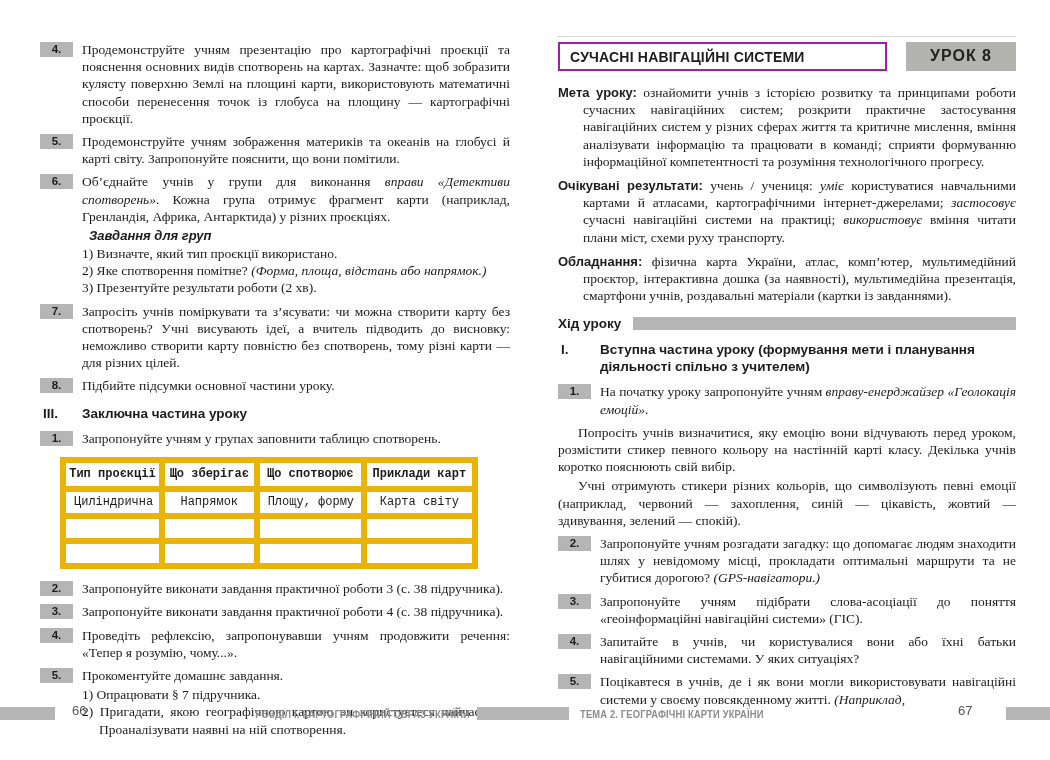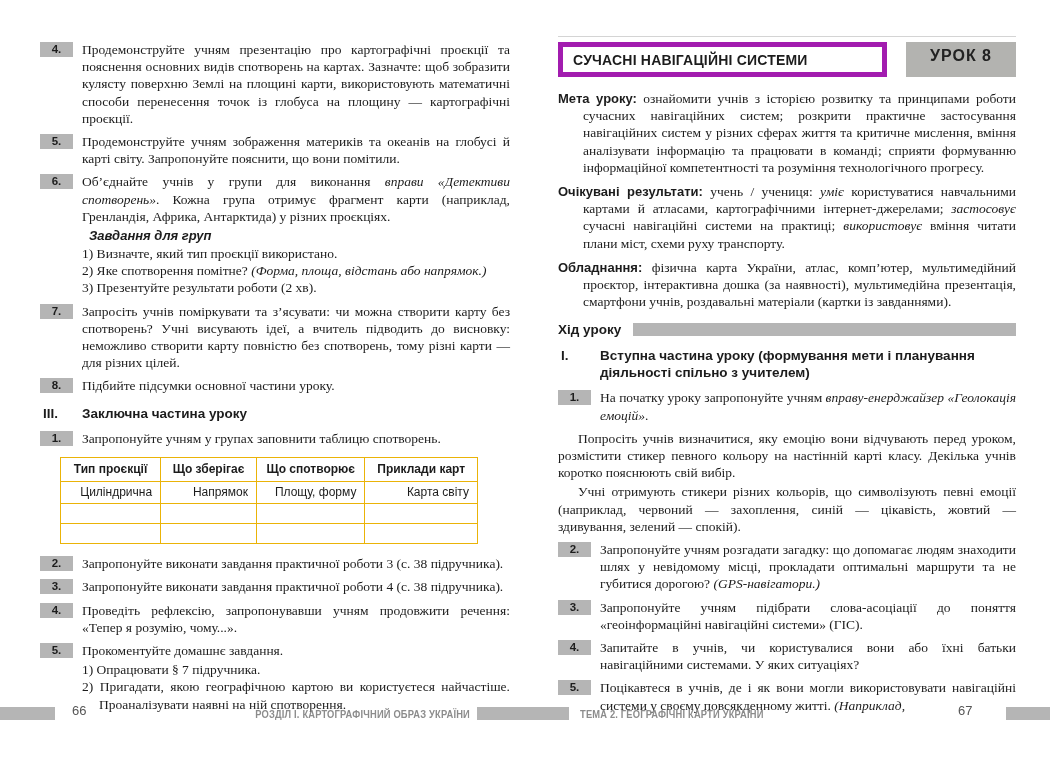--- a/index.html
+++ b/index.html
@@ -48,39 +48,39 @@
   .sec-label { flex: 0 0 33px; padding-left: 3px; box-sizing: border-box; }
   .sec-title { flex: 1; }
 
   
   table.dist {
     border-collapse: collapse;
     margin: 10px 30px 11px 20px;
     width: 418px; table-layout: fixed;
   }
   table.dist th, table.dist td {
-    border: 1px solid #eab308;
-    font-family: Liberation Sans, sans-serif;
+    border: 6px solid #eab308;
+    font-family: Liberation Mono, monospace;
     overflow: hidden; white-space: nowrap;
   }
   table.dist th {
     font-size: 12px; font-weight: bold;
     text-align: center; padding: 3px 2px;
   }
   table.dist td {
     font-size: 12px; font-weight: normal;
-    text-align: right; padding: 2px 8px; height: 15px;
+    text-align: center; padding: 2px 8px; height: 15px;
   }
 
   
   .top-rule { border-top: 1px solid #d4d4d4; margin-bottom: 5px; }
   .lesson-header { display: flex; margin-bottom: 13px; text-align: left; }
   .lesson-title {
     flex: 1; box-sizing: border-box;
-    border: 5px solid #a21caf; background: #ffffff;
+    border: 2px solid #a21caf; background: #ffffff;
     padding: 4px 10px 3px 10px;
     font: bold 14px/18px "Liberation Sans", sans-serif;
     letter-spacing: 0.2px;
   }
   .lesson-badge {
     width: 110px; margin-left: 19px;
     background: #b3b3b0; color: #222222;
     font: bold 16px/27px "Liberation Sans", sans-serif;
     text-align: center; letter-spacing: 1px;
   }

